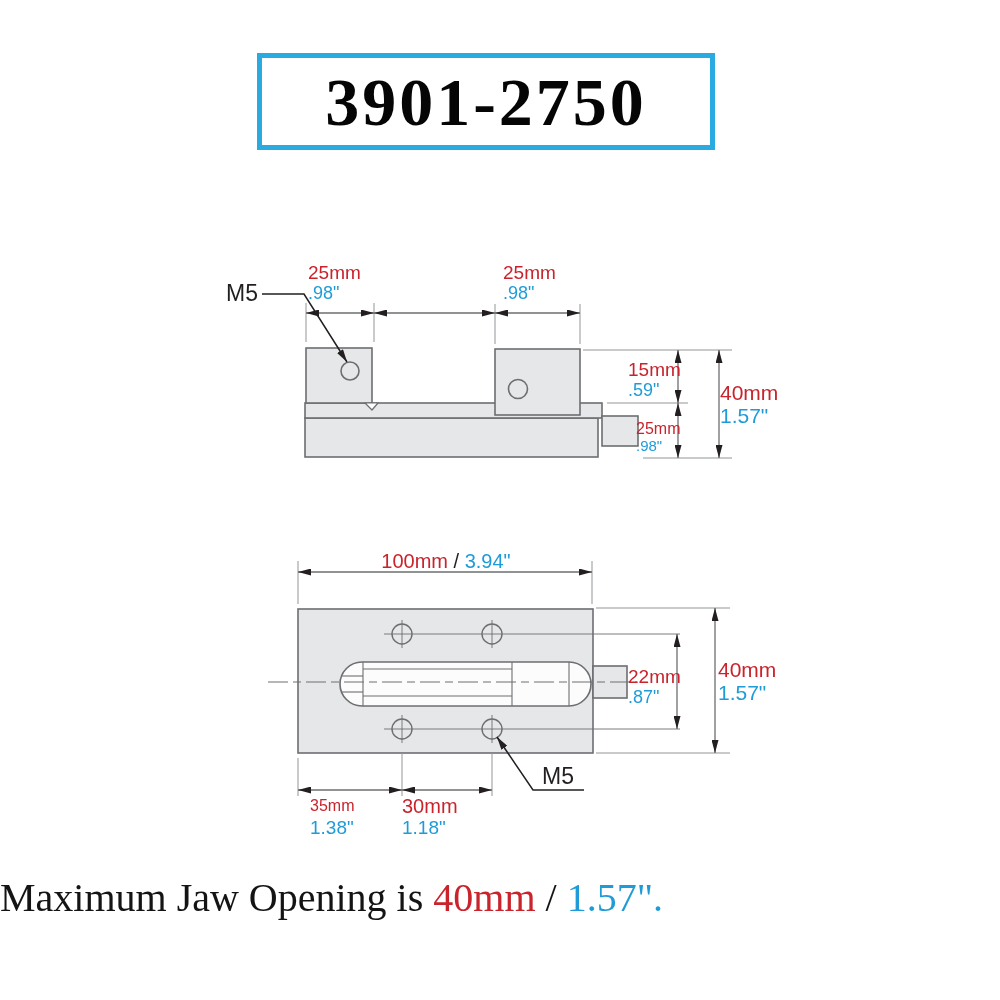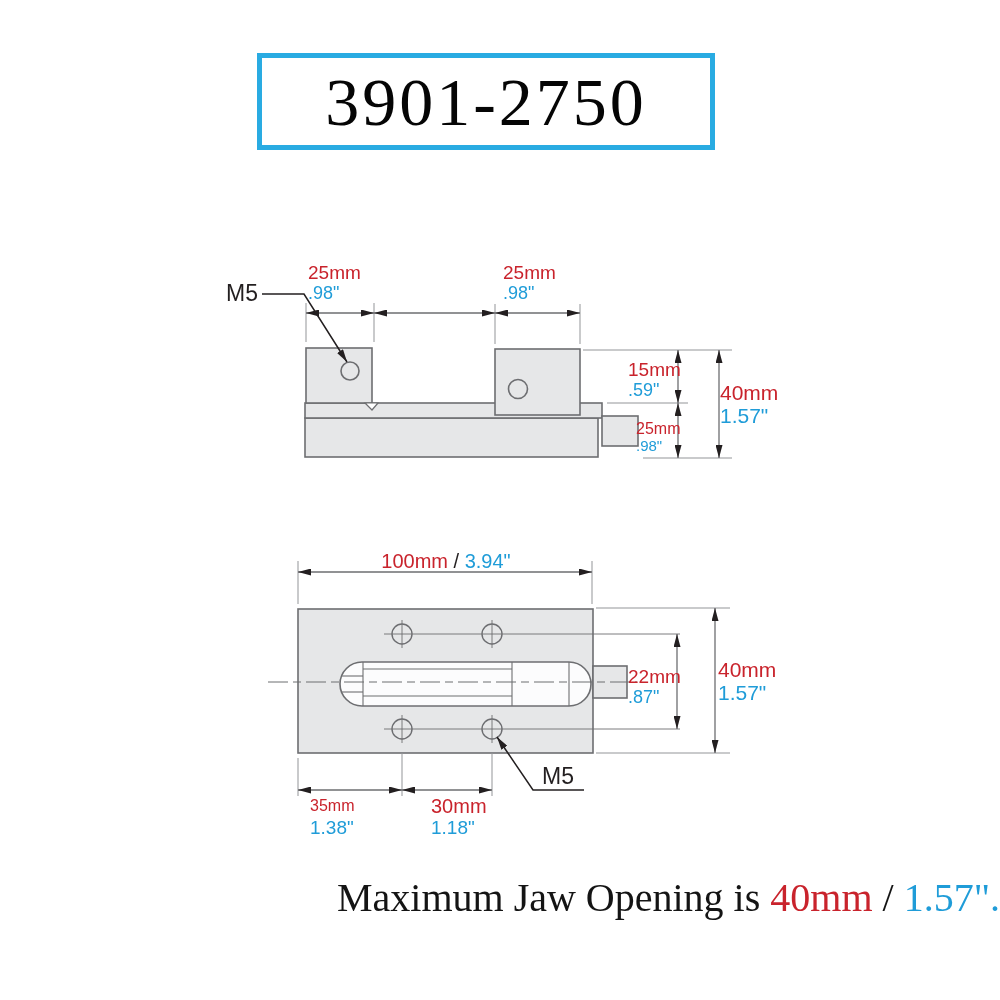--- a/index.html
+++ b/index.html
@@ -12,39 +12,39 @@
   .canvas{
     position:relative;width:1000px;height:1000px;background:#ffffff;
     font-family:"Liberation Sans",sans-serif;overflow:hidden;
   }
   .title-box{
     position:absolute;left:257px;top:53px;width:458px;height:97px;
     border:5px solid var(--accent);box-sizing:border-box;
     display:flex;align-items:center;justify-content:center;
   }
   .title-text{
-    font-family:"Liberation Serif",serif;font-weight:normal;
+    font-family:"Liberation Serif",serif;font-weight:bold;
     font-size:68px;letter-spacing:3px;color:#050505;line-height:1;
   }
   svg.drawing{position:absolute;left:0;top:0;}
   .dim-label{position:absolute;text-align:left;line-height:21px;white-space:nowrap;}
   .dim-label .mm{color:var(--red);font-size:19px;display:block;}
   .dim-label .inch{color:var(--blue);font-size:18px;display:block;}
   .dim-label.big .mm{font-size:21px;}
   .dim-label.big .inch{font-size:21px;}
   .dim-label.big{line-height:23px;}
   .dim-label.small{line-height:17px;}
   .dim-label.small .mm{font-size:16px;}
   .dim-label.small .inch{font-size:15px;}
   .inline-label{position:absolute;text-align:center;font-size:20px;white-space:nowrap;color:var(--ink);}
   .inline-label .mm{color:var(--red);}
   .inline-label .inch{color:var(--blue);}
   .m5-label{position:absolute;font-size:23px;color:var(--ink);text-align:center;}
   .caption{
-    position:absolute;left:0;top:874px;width:1000px;text-align:right;
+    position:absolute;left:0;top:874px;width:1000px;text-align:left;
     font-family:"Liberation Serif",serif;font-size:40px;color:#141414;white-space:nowrap;
   }
   .caption .metric{color:var(--red);}
   .caption .imperial{color:var(--blue);}
 </style>
 </head>
 <body>
 
 <div class="canvas">
 
@@ -185,21 +185,21 @@
   <div class="dim-label big" style="left:718px;top:658px;width:62px;">
     <span class="mm">40mm</span>
     <span class="inch">1.57"</span>
   </div>
 
   <div class="dim-label" style="left:310px;top:795px;width:76px;line-height:22px;">
     <span class="mm" style="font-size:16px;">35mm</span>
     <span class="inch" style="font-size:19px;">1.38"</span>
   </div>
 
-  <div class="dim-label" style="left:431px;top:795px;width:76px;line-height:22px;">
+  <div class="dim-label" style="left:402px;top:795px;width:76px;line-height:22px;">
     <span class="mm" style="font-size:20px;">30mm</span>
     <span class="inch" style="font-size:19px;">1.18"</span>
   </div>
 
   <div class="m5-label" style="left:534px;top:763px;width:48px;">M5</div>
 
   <div class="caption"><span>Maximum Jaw Opening is </span><span class="metric">40mm</span><span> / </span><span class="imperial">1.57".</span>
   </div>
 
 </div>

